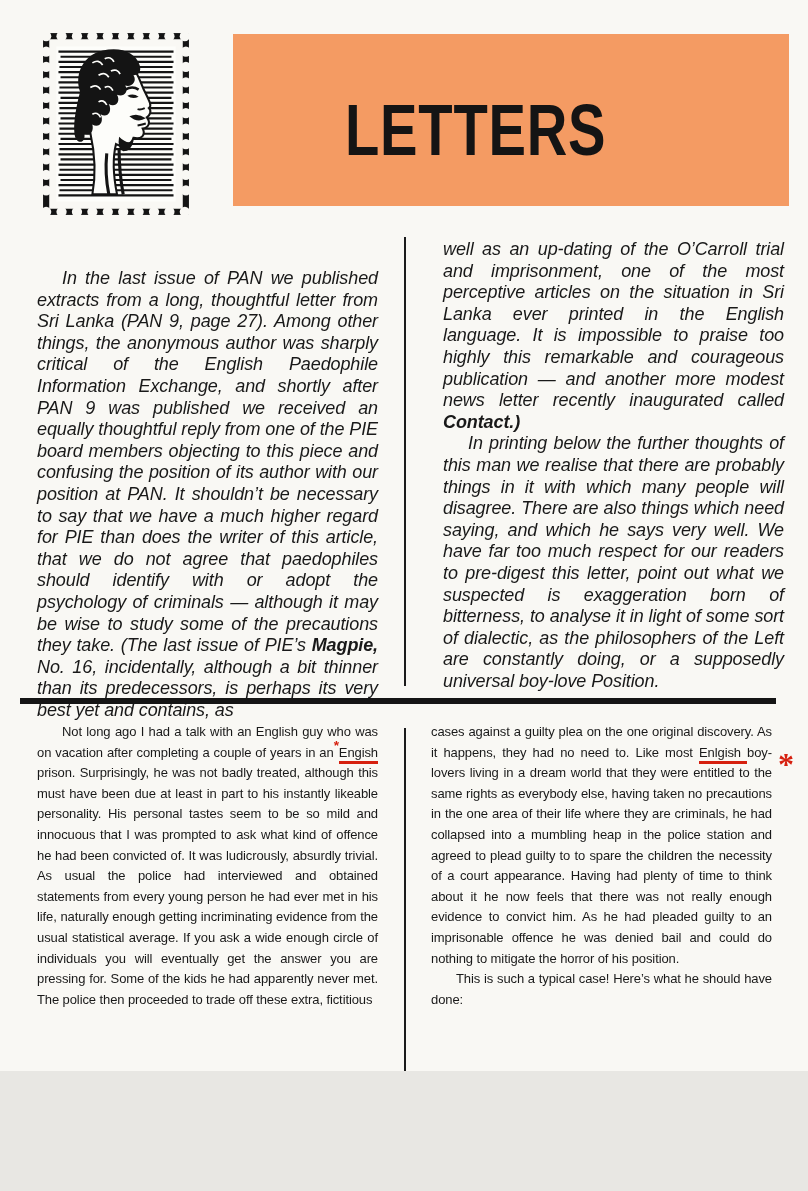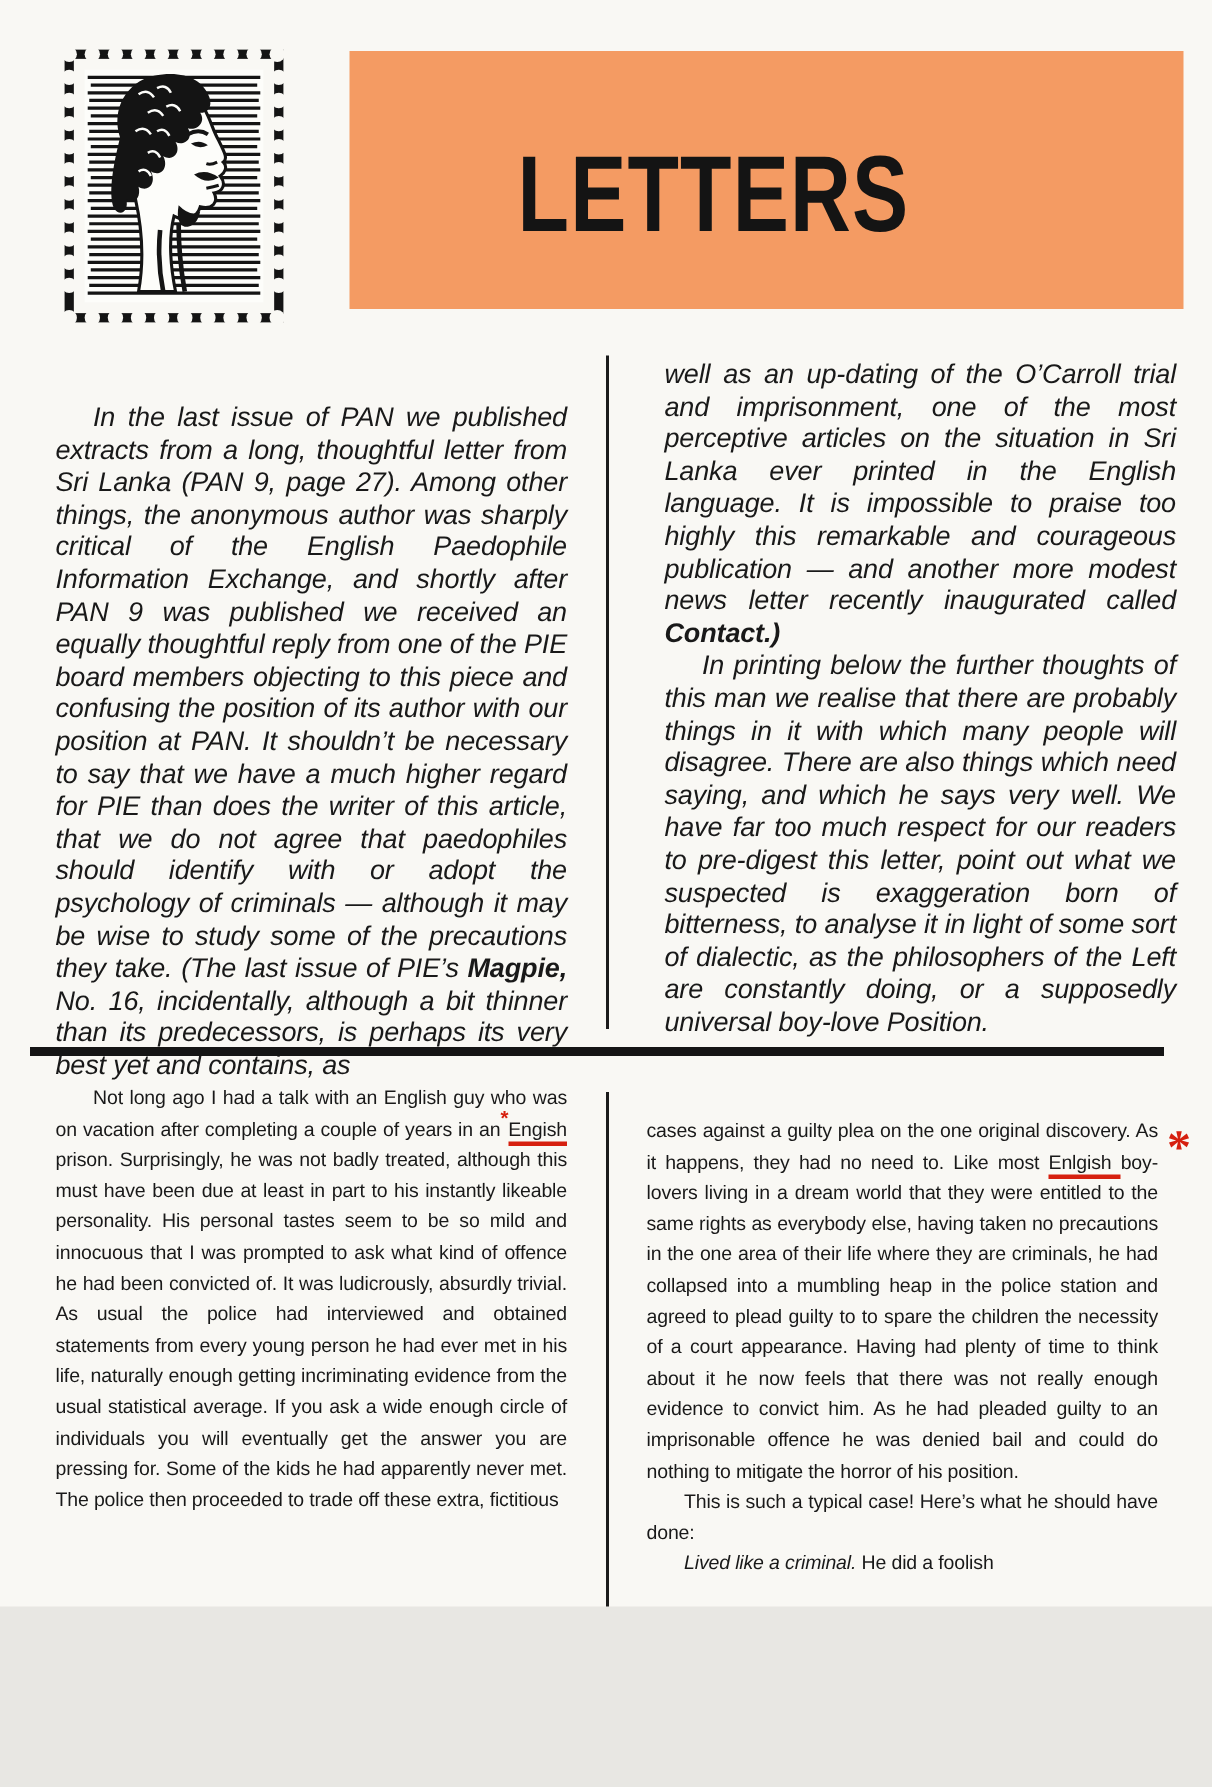--- a/index.html
+++ b/index.html
@@ -23,21 +23,21 @@
   
   .col{position:absolute;width:341px;}
   .para{margin:0;text-align:justify;letter-spacing:-0.1px;}
   .indent{text-indent:25px;}
   .intro{font-size:18px;line-height:21.6px;}
   .intro .para{font-style:italic;}
   .intro-left{left:37px;top:239px;margin-top:29px;}
   .intro-right{left:431px;top:239px;margin-left:12px;}
   .letter{font-size:13px;line-height:20.6px;}
   .letter-left{left:37px;top:722px;}
-  .letter-right{left:431px;top:744px;}
+  .letter-right{left:431px;top:722px;}
   
   .vrule{position:absolute;left:404px;width:2px;background:#1b1b1b;}
   .vrule-top{top:237px;height:449px;}
   .vrule-bottom{top:728px;height:396px;}
   .hrule{position:absolute;left:20px;top:698px;width:756px;height:6px;background:#151515;}
   
   .seg-b{font-weight:700;}
   .seg-i{font-style:italic;}
   .seg-red-u{border-bottom:3px solid #d6200f;padding-bottom:1px;}
   .seg-red-sup{color:#d6200f;position:relative;top:-7px;font-size:1.05em;font-weight:700;}
@@ -150,20 +150,19 @@
 
   <div class="hrule"></div>
 
   <div class="col letter letter-left">
     <p class="para indent"><span>Not long ago I had a talk with an English guy who was on vacation after completing a couple of years in an</span><span class="seg-red-sup">*</span><span class="seg-red-u">Engish</span><span> prison. Surprisingly, he was not badly treated, although this must have been due at least in part to his instantly likeable personality. His personal tastes seem to be so mild and innocuous that I was prompted to ask what kind of offence he had been convicted of. It was ludicrously, absurdly trivial. As usual the police had interviewed and obtained statements from every young person he had ever met in his life, naturally enough getting incriminating evidence from the usual statistical average. If you ask a wide enough circle of individuals you will eventually get the answer you are pressing for. Some of the kids he had apparently never met. The police then proceeded to trade off these extra, fictitious</span></p>
   </div>
   <div class="vrule vrule-bottom"></div>
   <div class="col letter letter-right">
     <p class="para"><span>cases against a guilty plea on the one original discovery. As it happens, they had no need to. Like most </span><span class="seg-red-u">Enlgish </span><span>boy-lovers living in a dream world that they were entitled to the same rights as everybody else, having taken no precautions in the one area of their life where they are criminals, he had collapsed into a mumbling heap in the police station and agreed to plead guilty to to spare the children the necessity of a court appearance. Having had plenty of time to think about it he now feels that there was not really enough evidence to convict him. As he had pleaded guilty to an imprisonable offence he was denied bail and could do nothing to mitigate the horror of his position.</span></p>
     <p class="para indent"><span>This is such a typical case! Here’s what he should have done:</span></p>
-    <p class="para indent"><span class="seg-i">Lived like a criminal.</span><span> He did a foolish</span></p>
   </div>
 
   <span class="margin-asterisk">*</span>
 
   <span class="page-number">26</span>
 
 </div>
 
 </body></html>

